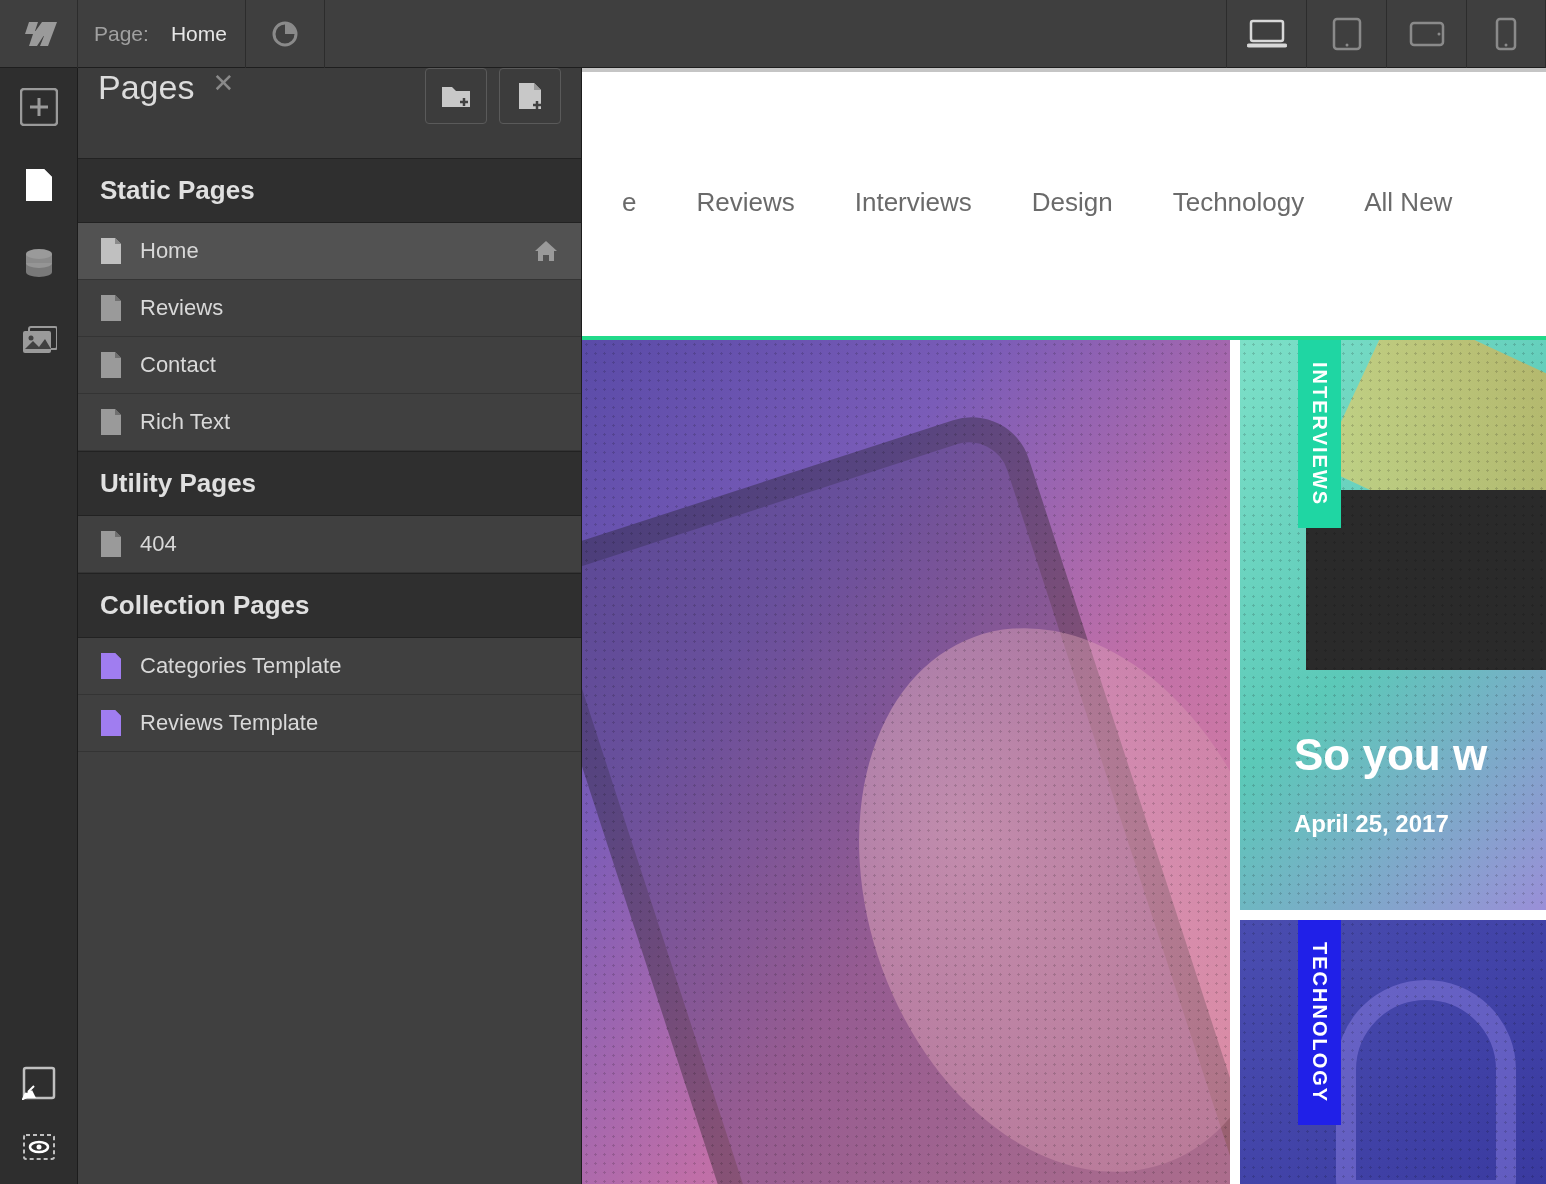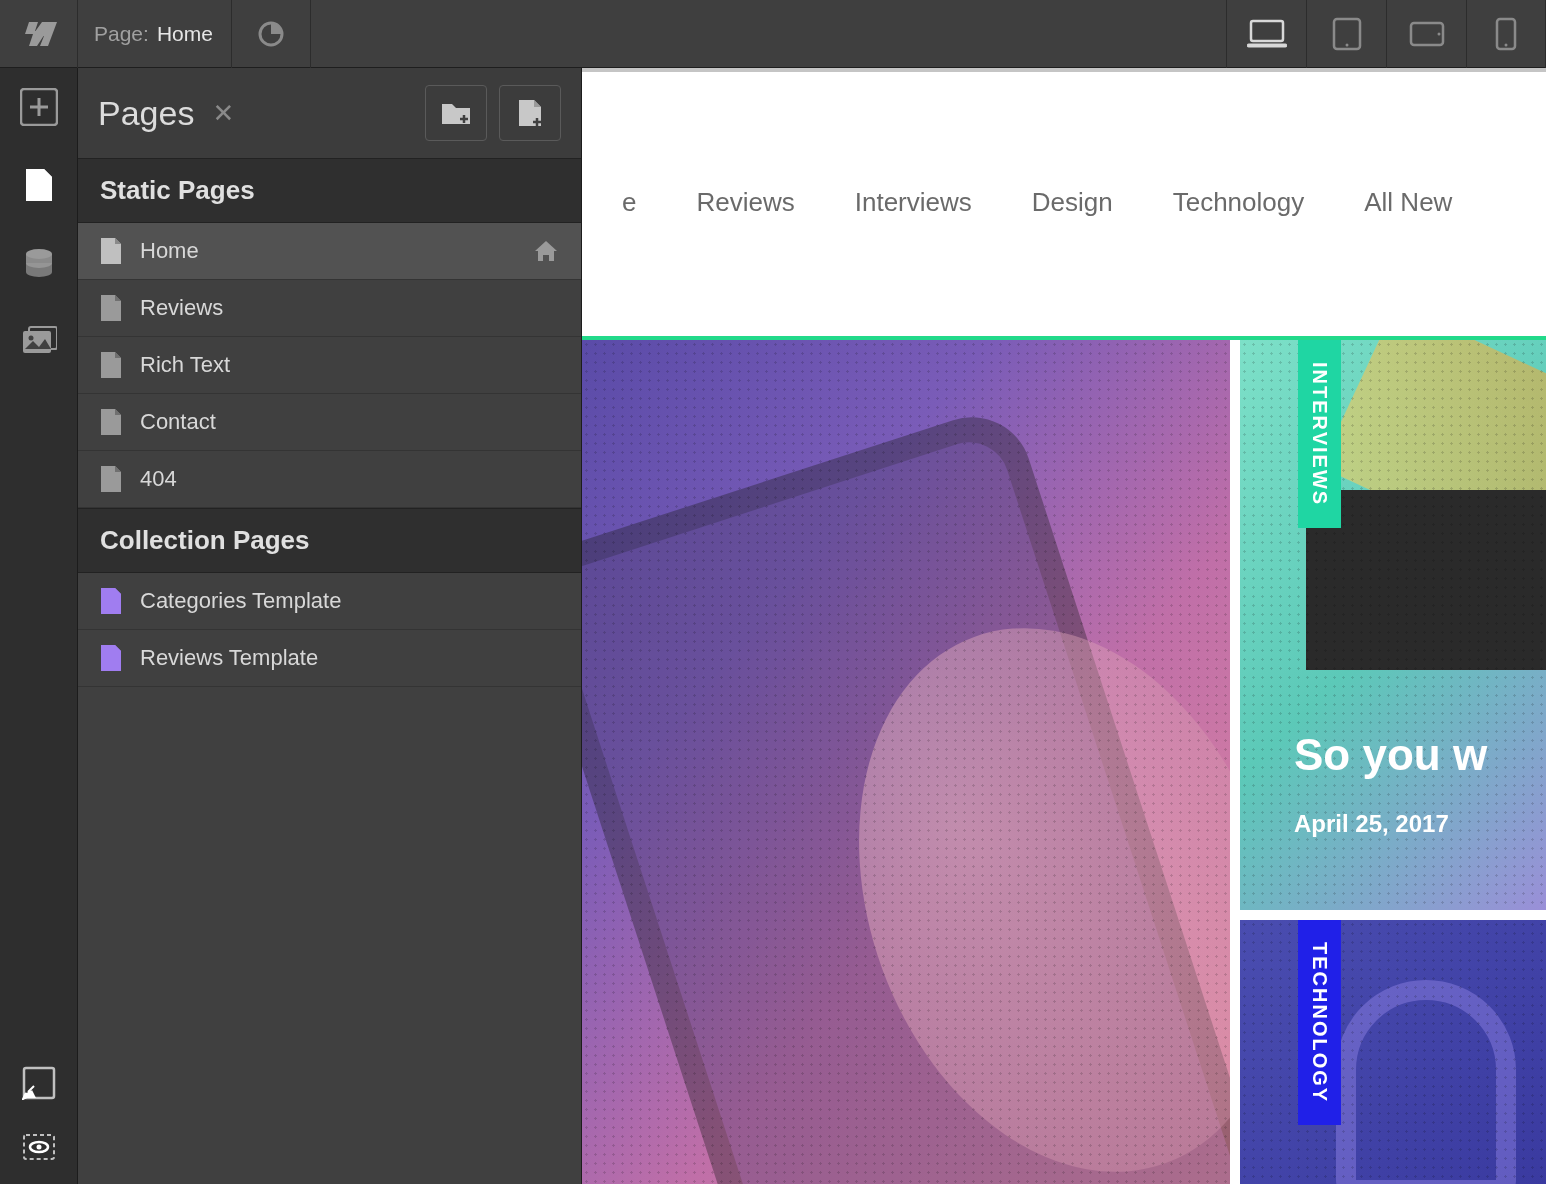--- a/index.html
+++ b/index.html
@@ -25,21 +25,21 @@
 }
 .topbar .logo {
   width: 78px;
   height: 68px;
   display: flex;
   align-items: center;
   justify-content: center;
   border-right: 1px solid #2c2c2c;
 }
 .topbar .page-label {
-  padding: 0 8px 0 16px;
+  padding: 0 22px 0 16px;
   color: #a0a0a0;
   font-size: 21px;
 }
 .topbar .page-name {
   color: #e6e6e6;
   font-size: 21px;
   padding-right: 18px;
 }
 .topbar .sep {
   width: 1px;
@@ -111,21 +111,21 @@
   width: 504px;
   bottom: 0;
   background: #404040;
   border-right: 1px solid #1c1c1c;
   display: flex;
   flex-direction: column;
 }
 .pages-panel .panel-header {
   height: 90px;
   display: flex;
-  align-items: center;
+  align-items: flex-start;
   padding: 0 20px;
   background: #3c3c3c;
 }
 .panel-title {
   color: #dcdcdc;
   font-size: 34px;
   font-weight: 400;
 }
 .panel-close {
   margin-left: 18px;
@@ -479,32 +479,33 @@
       </span>
     <span>Reviews</span>
   </div>
   <div class="page-item">
     <span class="page-icon">
         <svg width="22" height="28" viewBox="0 0 22 28">
           <path d="M1 1 H15 L21 7 V27 H1 Z" fill="#9a9a9a"></path>
           <path d="M15 1 V7 H21 Z" fill="#707070"></path>
         </svg>
       </span>
-    <span>Rich Text</span>
+    <span>Contact</span>
   </div>
   <div class="page-item">
     <span class="page-icon">
         <svg width="22" height="28" viewBox="0 0 22 28">
           <path d="M1 1 H15 L21 7 V27 H1 Z" fill="#9a9a9a"></path>
           <path d="M15 1 V7 H21 Z" fill="#707070"></path>
         </svg>
       </span>
-    <span>Contact</span>
-  </div>
-
+    <span>Rich Text</span>
+  </div>
+
+  <div class="section-header">Utility Pages</div>
   <div class="page-item">
     <span class="page-icon">
         <svg width="22" height="28" viewBox="0 0 22 28">
           <path d="M1 1 H15 L21 7 V27 H1 Z" fill="#9a9a9a"></path>
           <path d="M15 1 V7 H21 Z" fill="#707070"></path>
         </svg>
       </span>
     <span>404</span>
   </div>
 

